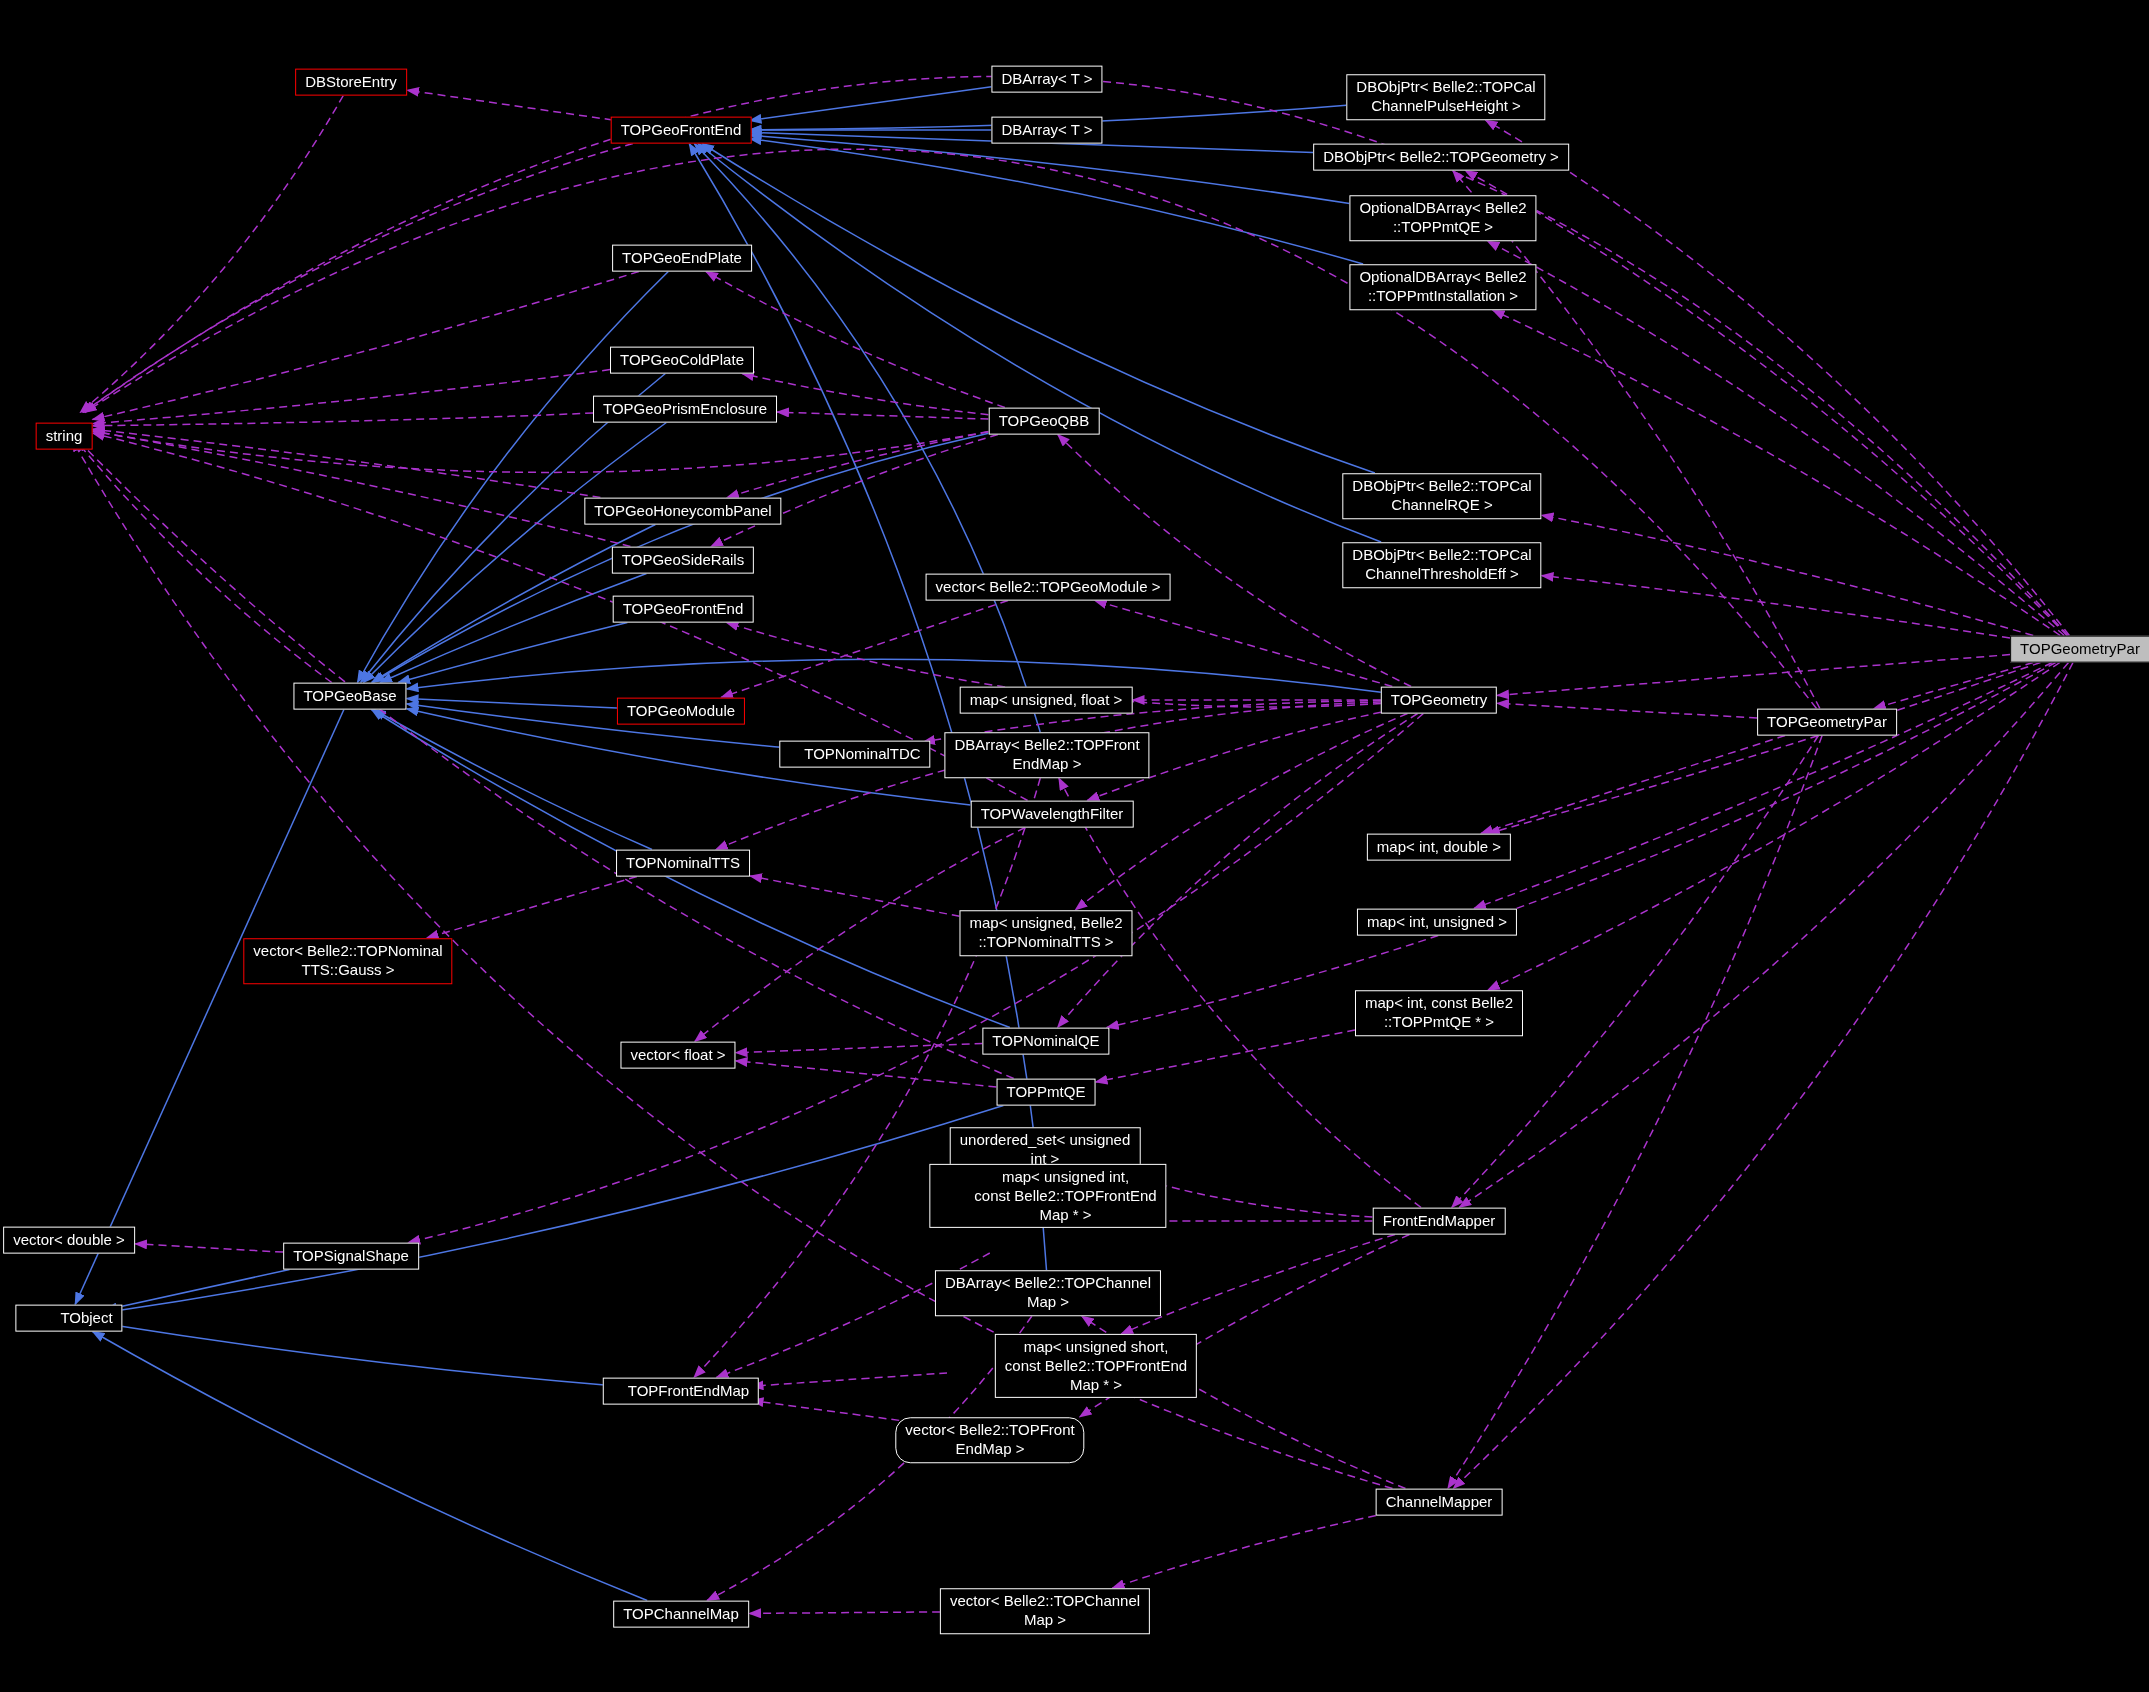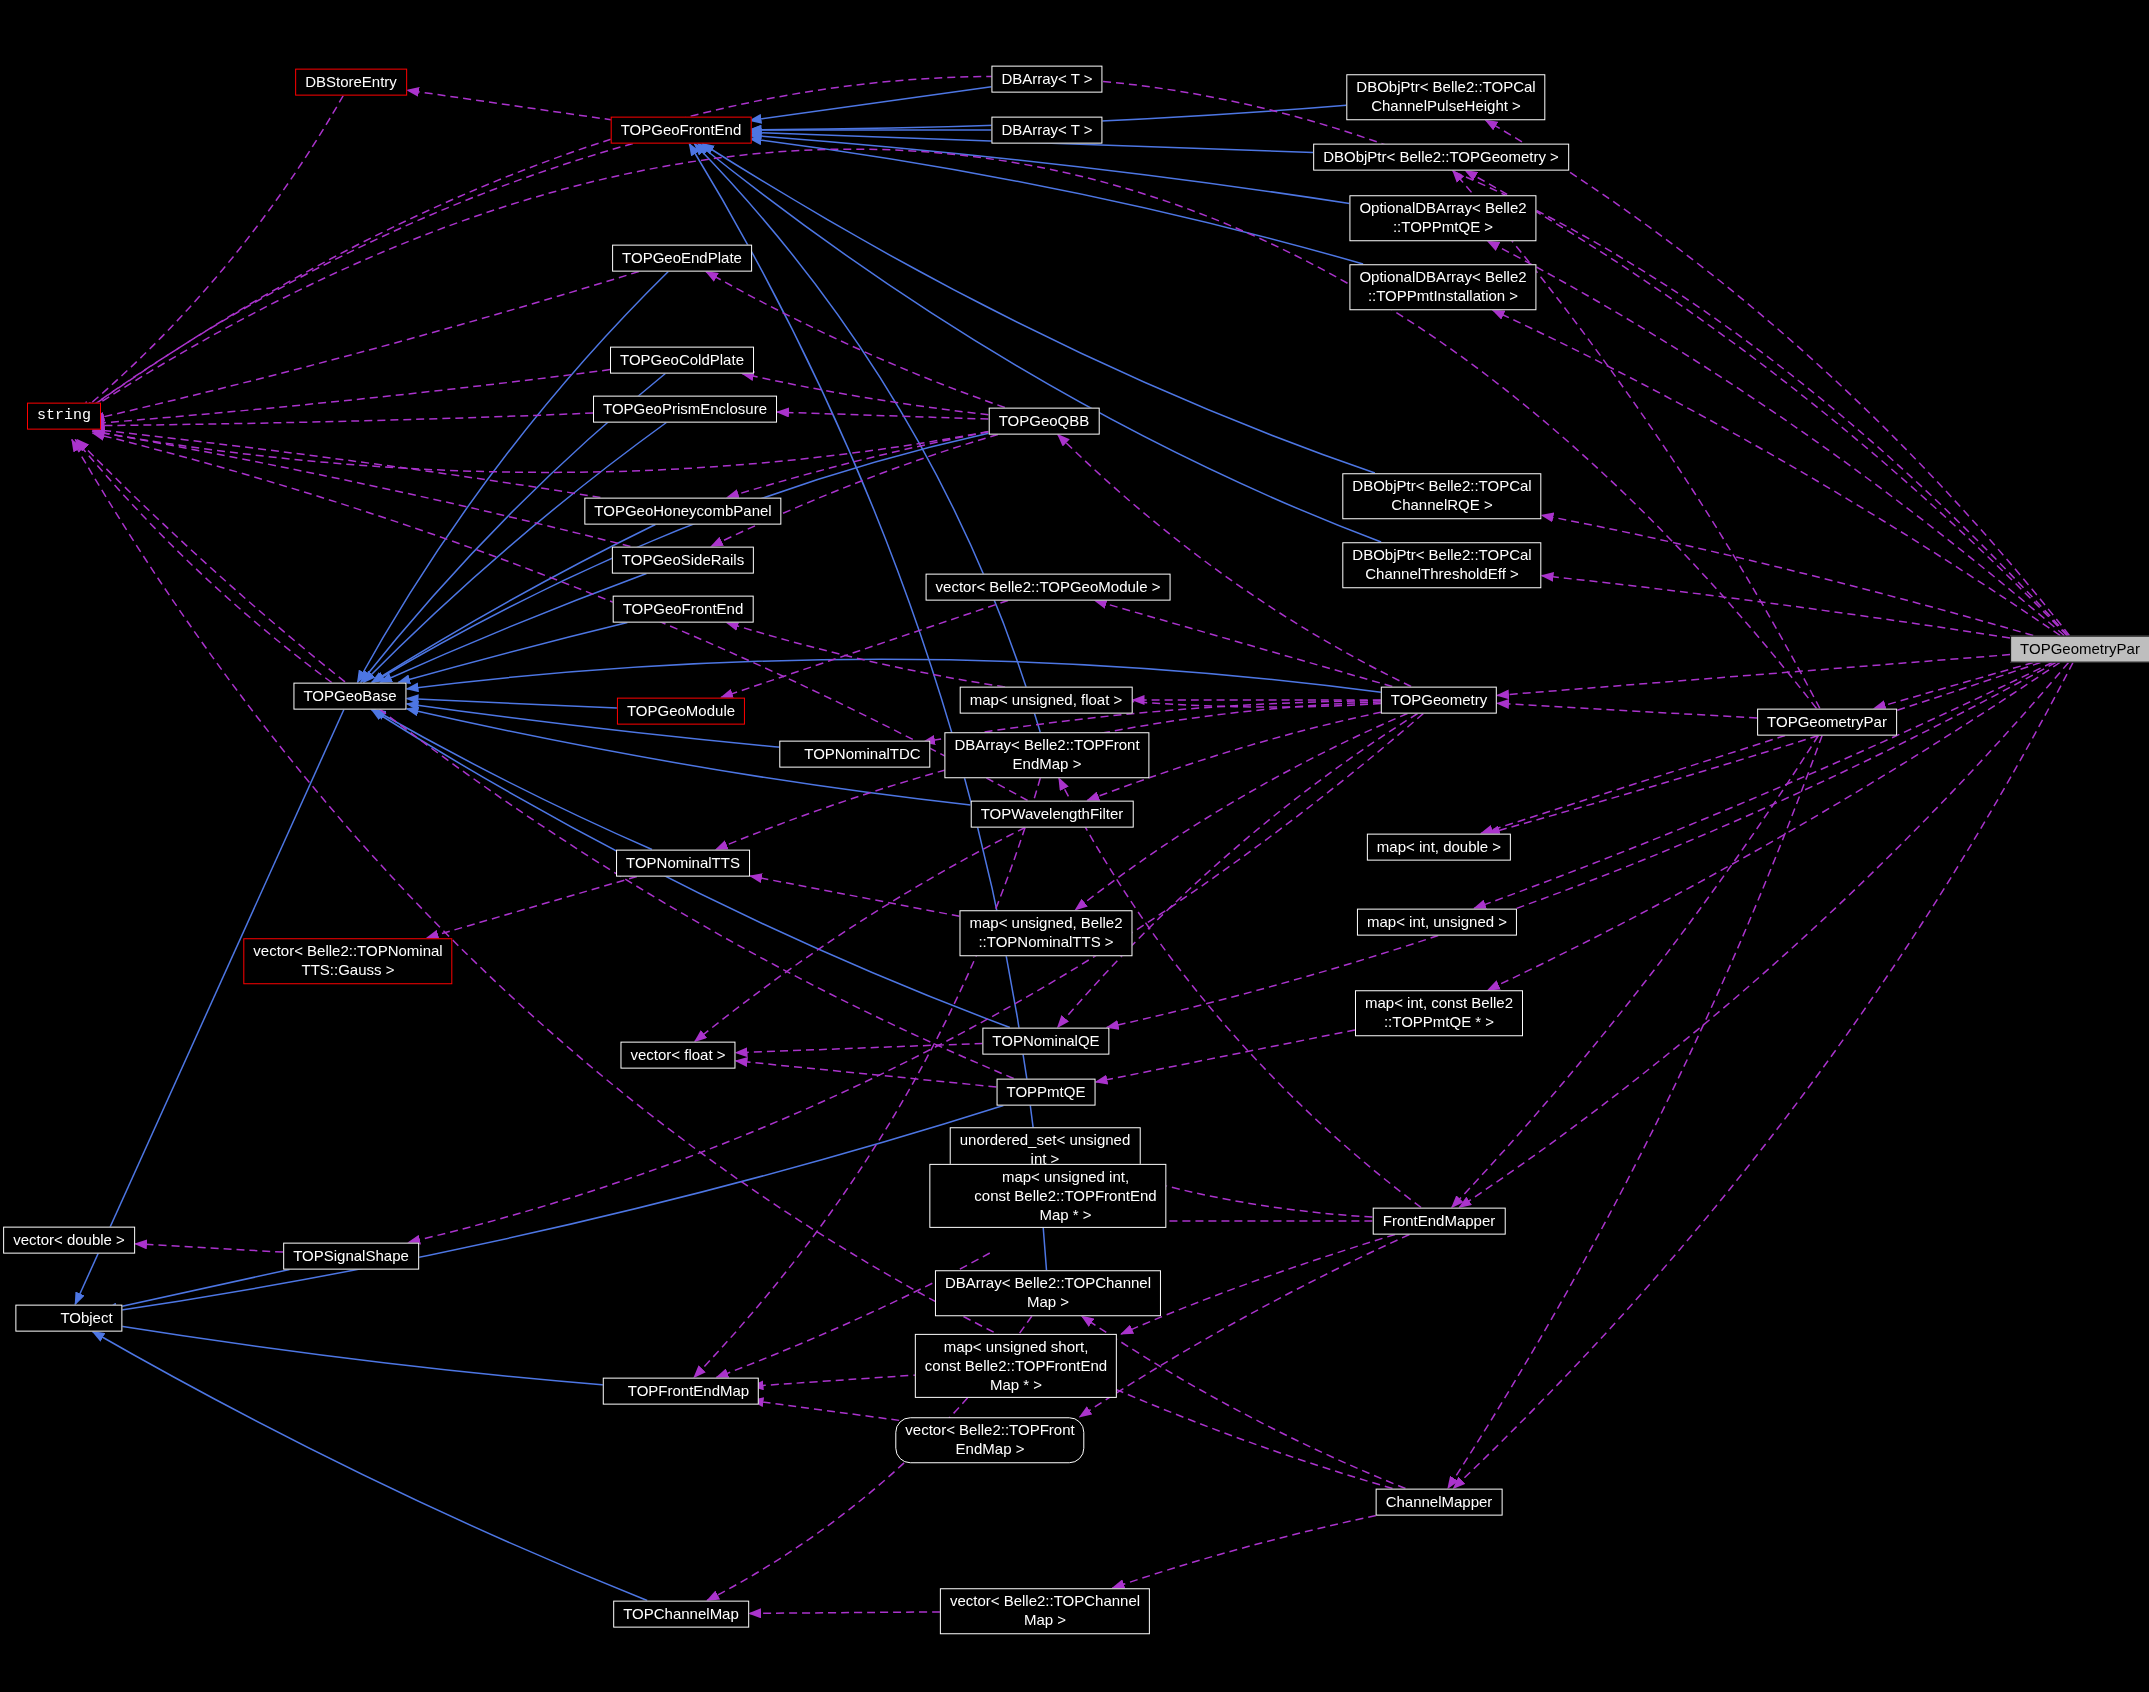--- a/index.html
+++ b/index.html
@@ -159,21 +159,21 @@
 ::TOPPmtQE &gt;</div>
       <div class="node" style="left: 1443px; top: 287px;">OptionalDBArray&lt; Belle2
 ::TOPPmtInstallation &gt;</div>
       <div class="node" style="left: 682px; top: 258px;">TOPGeoEndPlate</div>
       <div class="node" style="left: 682px; top: 360px;">TOPGeoColdPlate</div>
       <div class="node" style="left: 685px; top: 409px;">TOPGeoPrismEnclosure</div>
       <div class="node" style="left: 1044px; top: 421px;">TOPGeoQBB</div>
       <div class="node" style="left: 683px; top: 511px;">TOPGeoHoneycombPanel</div>
       <div class="node" style="left: 683px; top: 560px;">TOPGeoSideRails</div>
       <div class="node" style="left: 683px; top: 609px;">TOPGeoFrontEnd</div>
-      <div class="node red" style="left: 64px; top: 416px; font-family: Liberation Mono, monospace;">string</div>
+      <div class="node red" style="left: 64px; top: 436px;">string</div>
       <div class="node" style="left: 1442px; top: 496px;">DBObjPtr&lt; Belle2::TOPCal
 ChannelRQE &gt;</div>
       <div class="node" style="left: 1442px; top: 565px;">DBObjPtr&lt; Belle2::TOPCal
 ChannelThresholdEff &gt;</div>
       <div class="node" style="left: 1048px; top: 587px;">vector&lt; Belle2::TOPGeoModule &gt;</div>
       <div class="node" style="left: 350px; top: 696px;">TOPGeoBase</div>
       <div class="node red" style="left: 681px; top: 711px;">TOPGeoModule</div>
       <div class="node" style="left: 1046px; top: 700px;">map&lt; unsigned, float &gt;</div>
       <div class="node" style="left: 1439px; top: 700px;">TOPGeometry</div>
       <div class="node selected" style="left: 2080px; top: 649px;">TOPGeometryPar</div>
@@ -198,21 +198,21 @@
 int &gt;</div>
       <div class="node" style="left: 1439px; top: 1221px;">FrontEndMapper</div>
       <div class="node" style="left: 1048px; top: 1196px; padding-left: 44px;">map&lt; unsigned int,
 const Belle2::TOPFrontEnd
 Map * &gt;</div>
       <div class="node" style="left: 69px; top: 1240px;">vector&lt; double &gt;</div>
       <div class="node" style="left: 351px; top: 1256px;">TOPSignalShape</div>
       <div class="node" style="left: 1048px; top: 1293px;">DBArray&lt; Belle2::TOPChannel
 Map &gt;</div>
       <div class="node" style="left: 69px; top: 1318px; padding-left: 44px;">TObject</div>
-      <div class="node" style="left: 1016px; top: 1366px;">map&lt; unsigned short,
+      <div class="node" style="left: 1096px; top: 1366px;">map&lt; unsigned short,
 const Belle2::TOPFrontEnd
 Map * &gt;</div>
       <div class="node" style="left: 681px; top: 1391px; padding-left: 24px;">TOPFrontEndMap</div>
       <div class="node" style="left: 990px; top: 1440px; border-radius: 15px;">vector&lt; Belle2::TOPFront
 EndMap &gt;</div>
       <div class="node" style="left: 1439px; top: 1502px;">ChannelMapper</div>
       <div class="node" style="left: 681px; top: 1614px;">TOPChannelMap</div>
       <div class="node" style="left: 1045px; top: 1611px;">vector&lt; Belle2::TOPChannel
 Map &gt;</div>
     </div>

